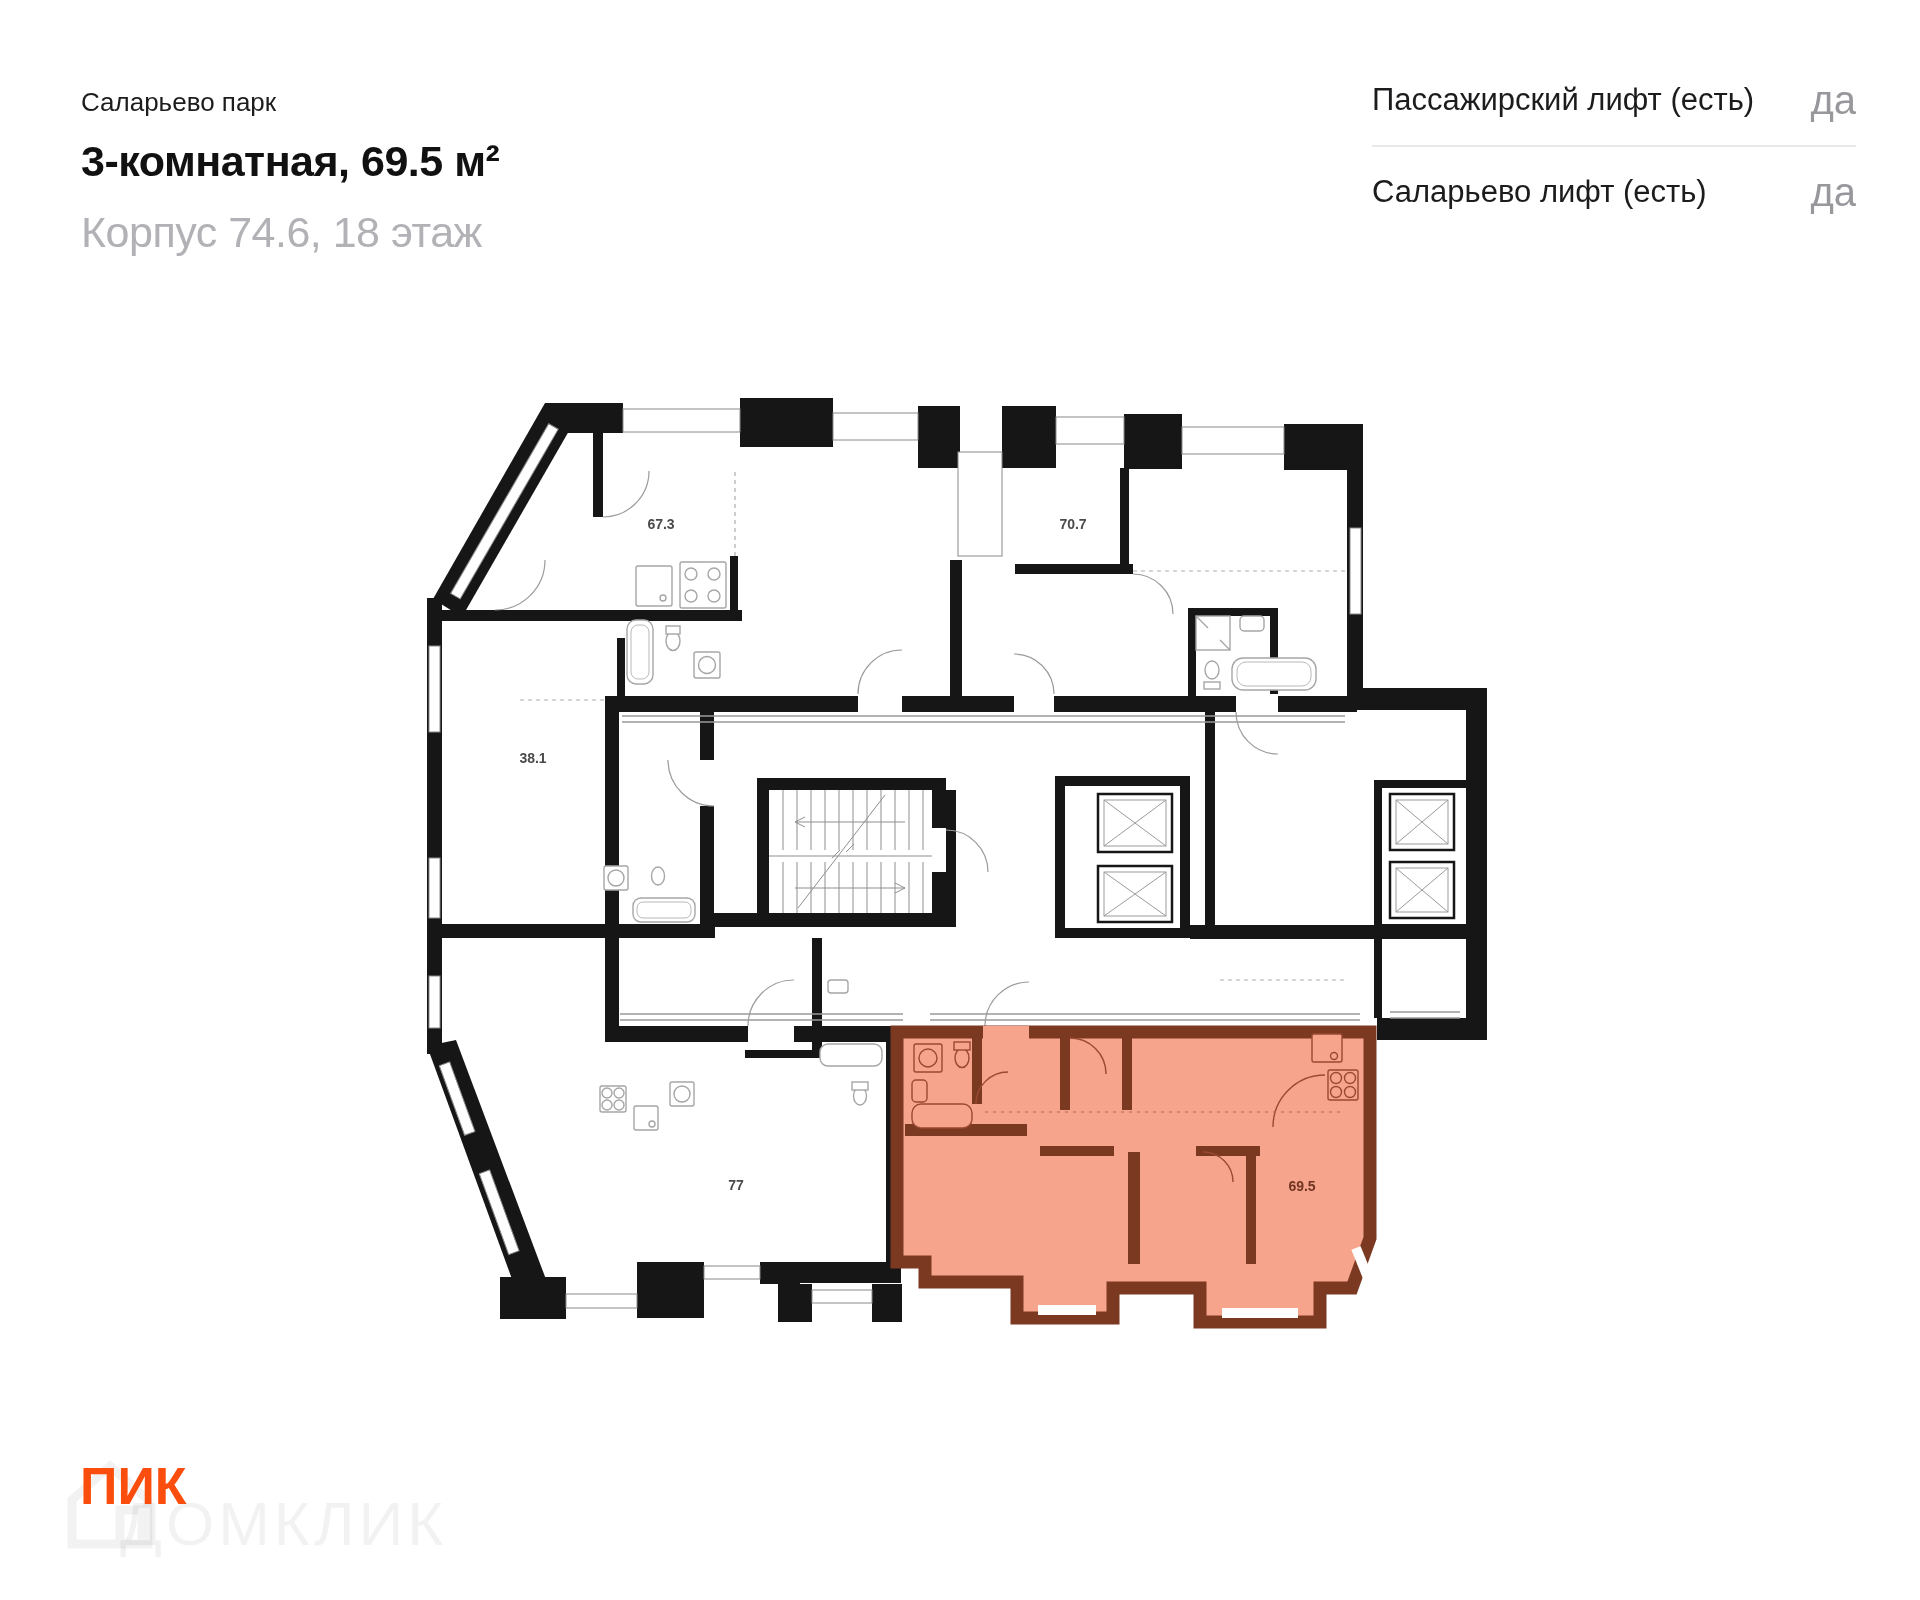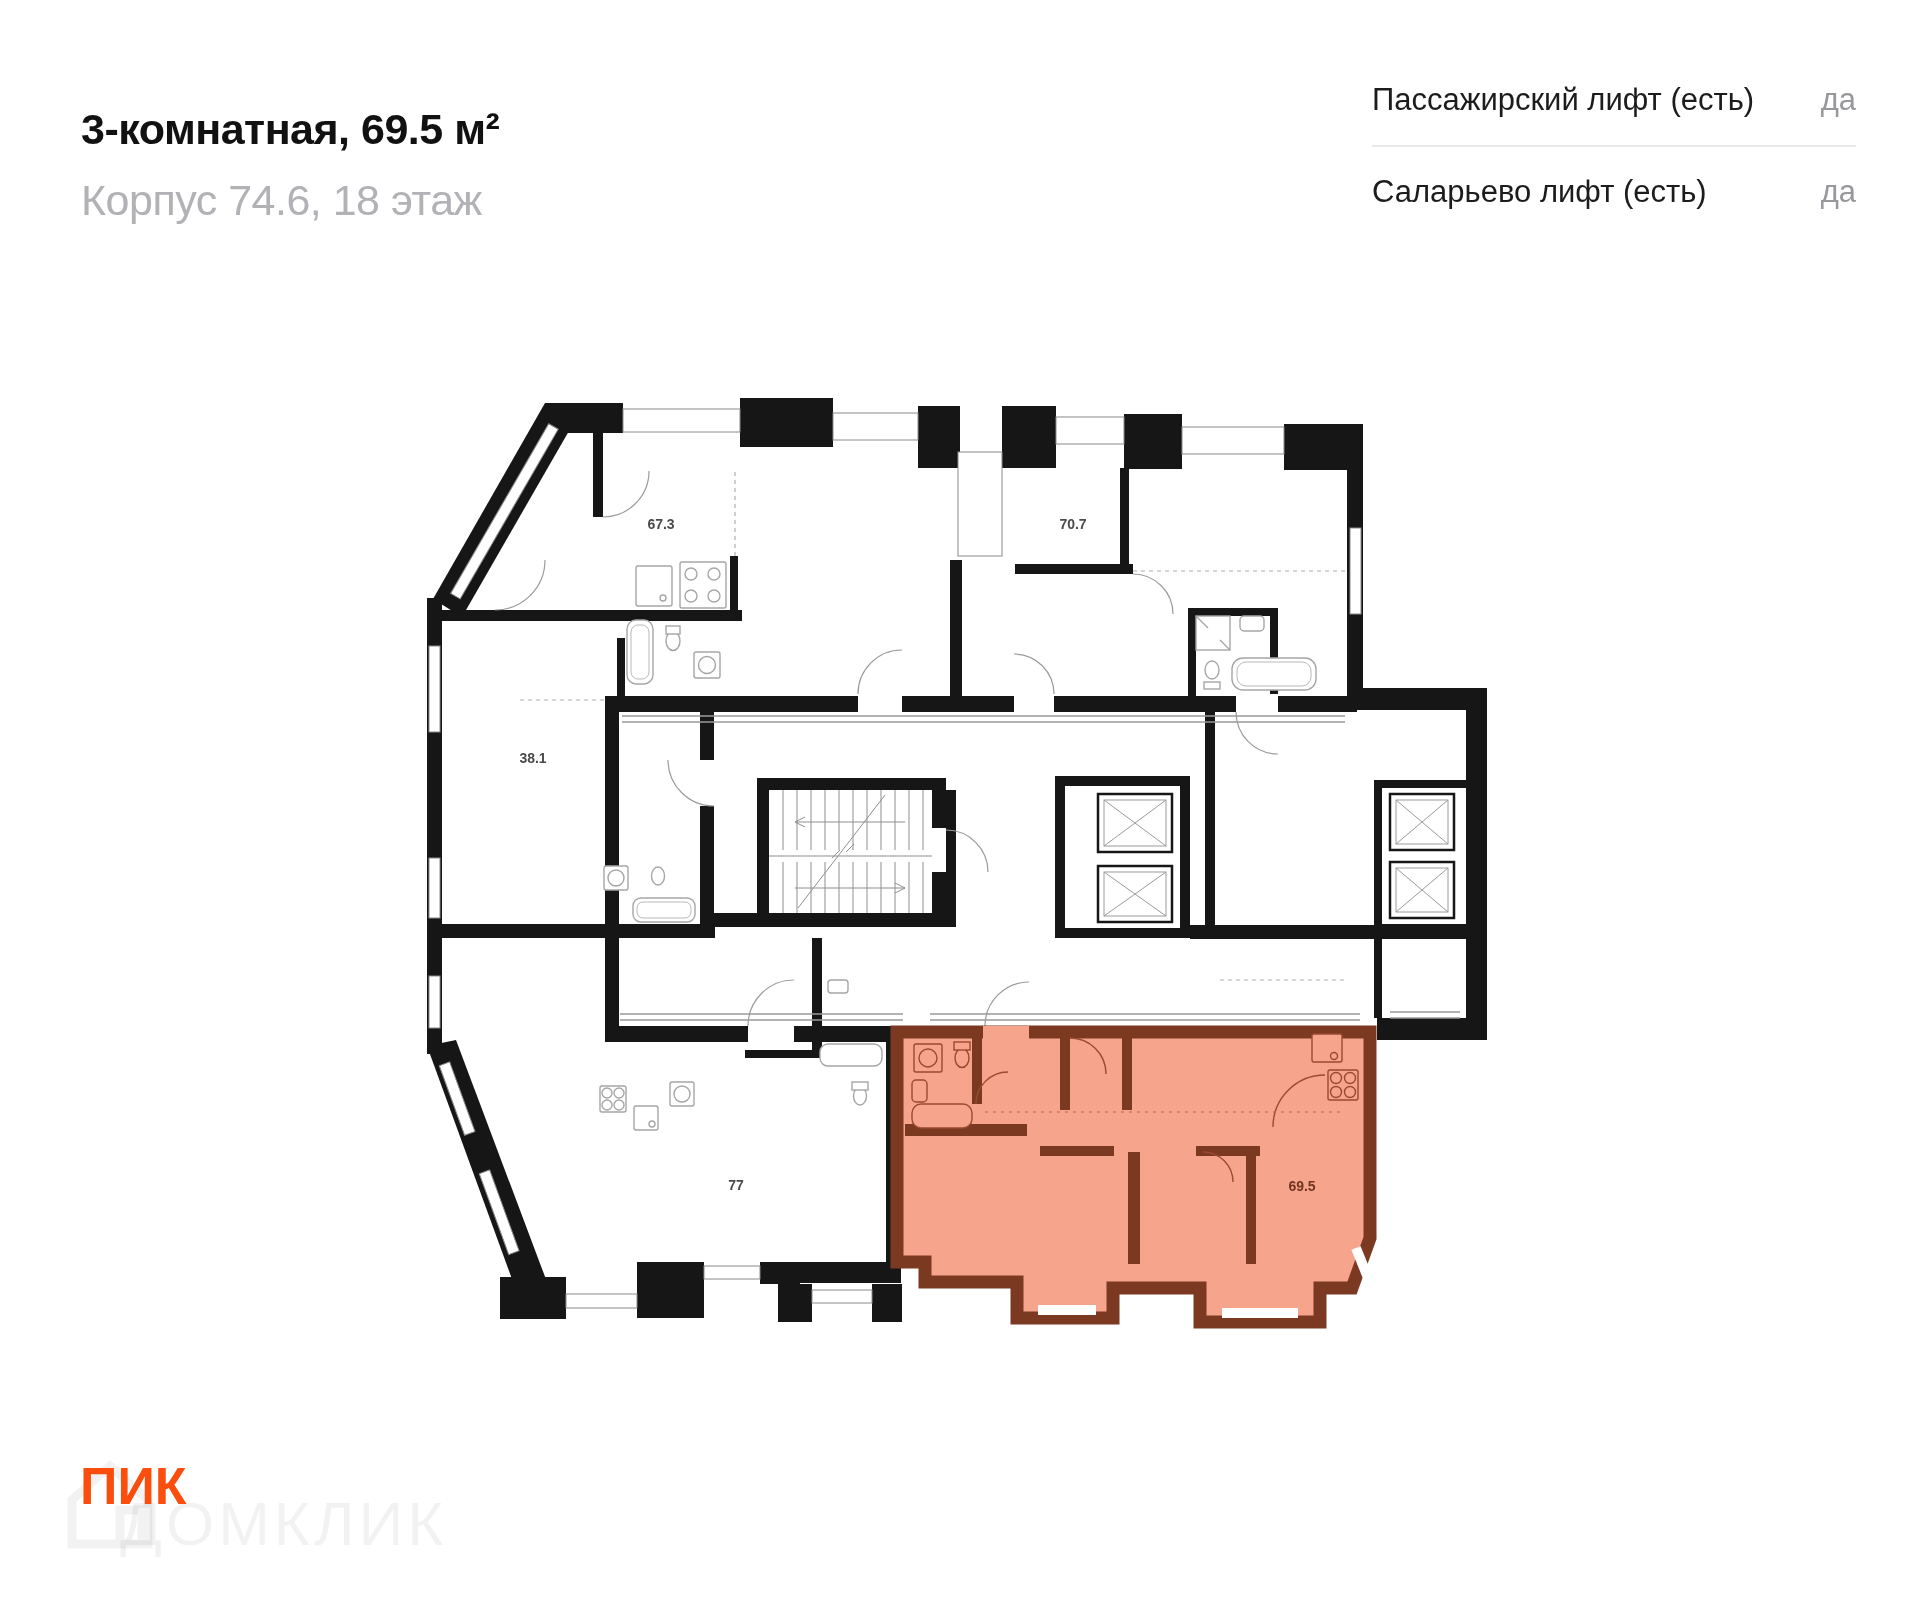--- a/index.html
+++ b/index.html
@@ -16,21 +16,21 @@
   
   .header{position:absolute; left:81px; top:86px;}
   .project{font-size:26px; color:#1c1c1e; line-height:32px;}
   .title{font-size:43px; font-weight:700; color:#111; letter-spacing:-0.5px; line-height:50px; margin-top:18px;}
   .subtitle{font-size:43px; font-weight:400; color:var(--subtitle-gray); letter-spacing:-0.5px; line-height:50px; margin-top:21px;}
 
   
   .info{position:absolute; left:1372px; top:55px; width:484px;}
   .info-row{height:90px; display:flex; align-items:center; justify-content:space-between;}
   .info-label{font-size:31px; color:#1c1c1e;text-align:right;}
-  .info-value{font-size:31px; color:var(--value-gray);}
+  .info-value{font-size:40px; color:var(--value-gray);}
   .info-divider{height:0; border-top:2px solid var(--divider);}
 
   
   .plan{position:absolute; inset:0;}
   .plan svg{position:absolute; left:0; top:0;}
   .plan-label{font-size:14px; font-weight:700; fill:var(--plan-label);}
   .hl-label{fill:var(--highlight-label);}
   .hl-poly{fill:var(--highlight-fill); stroke:var(--highlight-wall); stroke-width:13; stroke-linejoin:miter;}
   .hl-wall{fill:var(--highlight-wall);}
   .hl-line{stroke:#9A4A31; stroke-width:1.4; fill:none;}
@@ -40,20 +40,21 @@
   .watermark{position:absolute; left:58px; top:1448px; width:420px; height:110px; pointer-events:none;}
   .watermark-text{position:absolute; left:62px; top:40px; font-size:62px; font-weight:400; letter-spacing:4px; color:var(--watermark); white-space:nowrap;}
   .logo{position:absolute; left:80px; top:1456px; font-size:52px; font-weight:800; letter-spacing:0px; color:var(--logo);}
 </style>
 </head>
 <body>
 
 <div class="page">
 
   <header class="header">
+    <div class="project">Саларьево парк</div>
     <div class="title">3-комнатная, 69.5 м²</div>
     <div class="subtitle">Корпус 74.6, 18 этаж</div>
   </header>
 
   <section class="info">
     <div class="info-row">
       <span class="info-label">Пассажирский лифт (есть)</span>
       <span class="info-value">да</span>
     </div>
     <div class="info-divider"></div>

